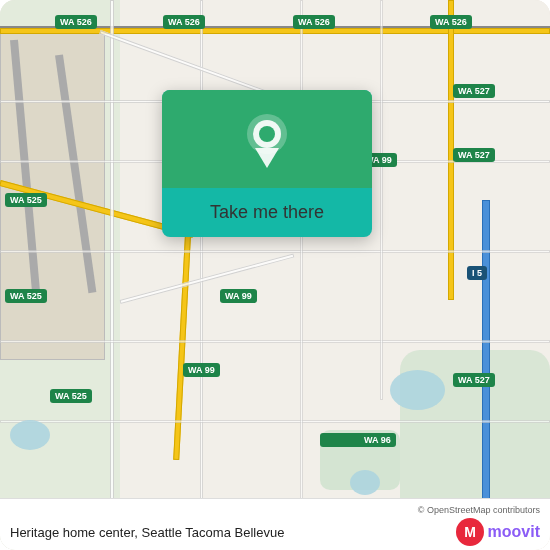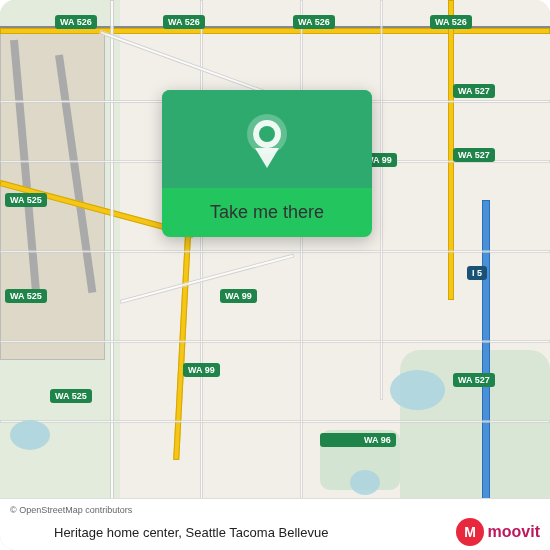--- a/index.html
+++ b/index.html
@@ -45,21 +45,21 @@
       background: #1a5276;
     }
 
     .road-label.state-route {
       background: #1e8449;
     }
 
     
     .card {
       position: absolute;
-      background: #22c55e;
+      background: #14b8a6;
       border-radius: 8px;
       box-shadow: 0 4px 16px rgba(0,0,0,0.25);
       padding: 0;
       overflow: hidden;
       z-index: 20;
       left: 162px;
       top: 90px;
       width: 210px;
     }
 
@@ -103,51 +103,51 @@
     
     .bottom-bar {
       position: absolute;
       bottom: 0;
       left: 0;
       right: 0;
       background: white;
       border-top: 1px solid #ddd;
       z-index: 30;
       padding: 6px 10px 4px 10px;
+      text-align: right;
     }
 
     .copyright-line {
       font-size: 9px;
       color: #666;
       margin-bottom: 3px;
     }
 
     .location-line {
       display: flex;
       align-items: center;
       justify-content: space-between;
     }
 
     .location-text {
       font-size: 13px;
       color: #222;
       font-weight: 500;
-      margin-left: 44px;
     }
 
     .moovit-logo {
       display: flex;
       align-items: center;
       gap: 4px;
     }
 
     .moovit-text {
       font-size: 16px;
       font-weight: bold;
-      color: #be185d;
+      color: #8b5cf6;
     }
   </style>
 </head>
 <body>
 
 <div id="map-container">
   <div class="map-bg"></div>
 
   <div style="position:absolute;left:0;top:0;width:120px;height:550px;background:#d4e8d0;opacity:0.5;"></div>
   <div style="position:absolute;left:400px;top:350px;width:150px;height:200px;background:#c8dfc8;opacity:0.6;border-radius:20px;"></div>

